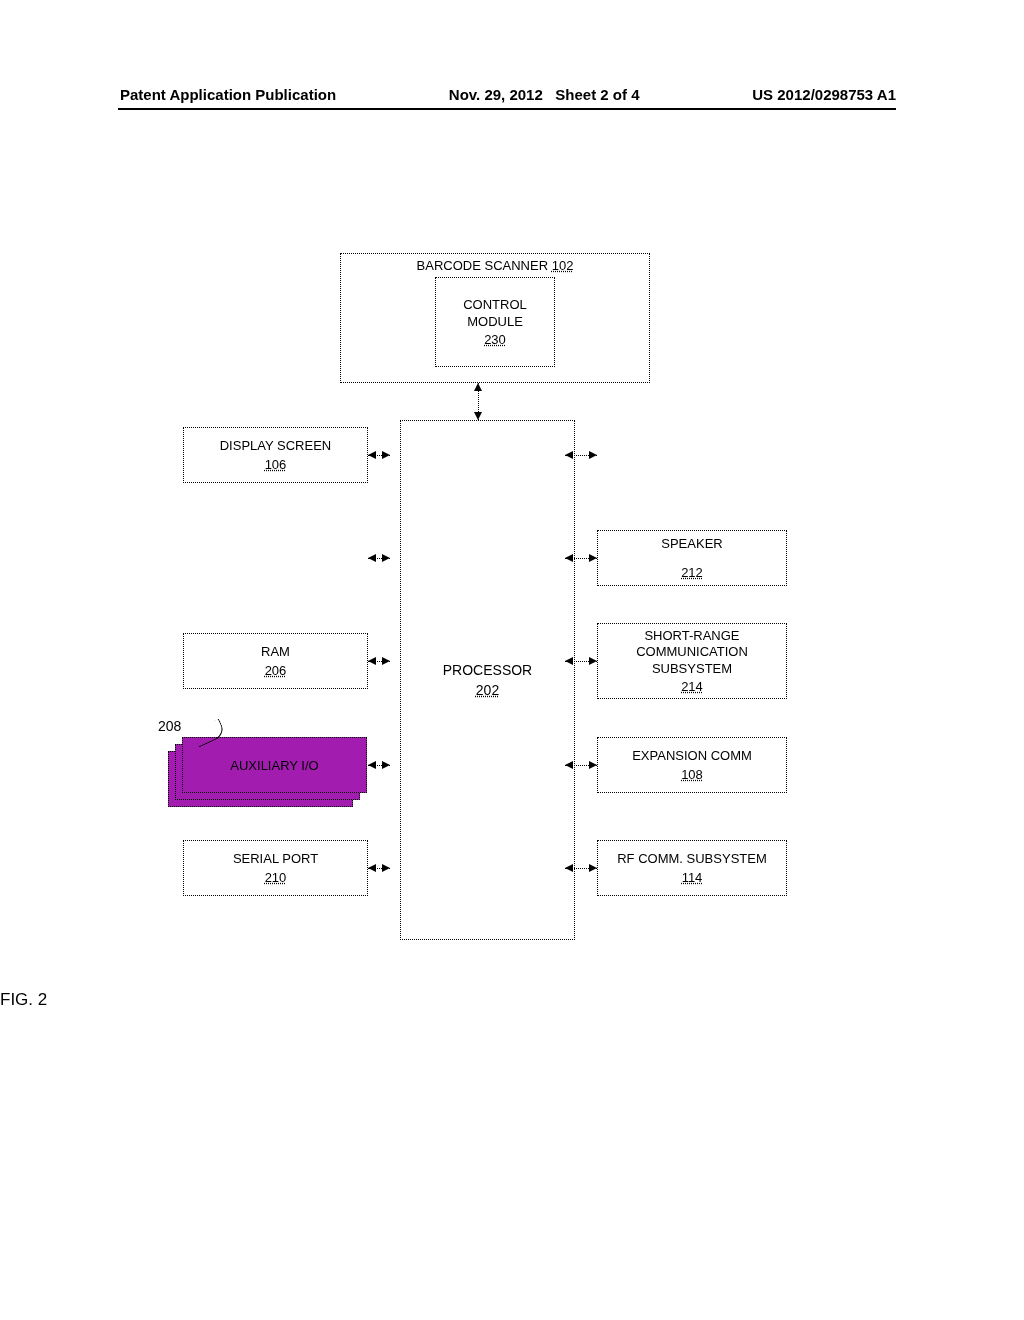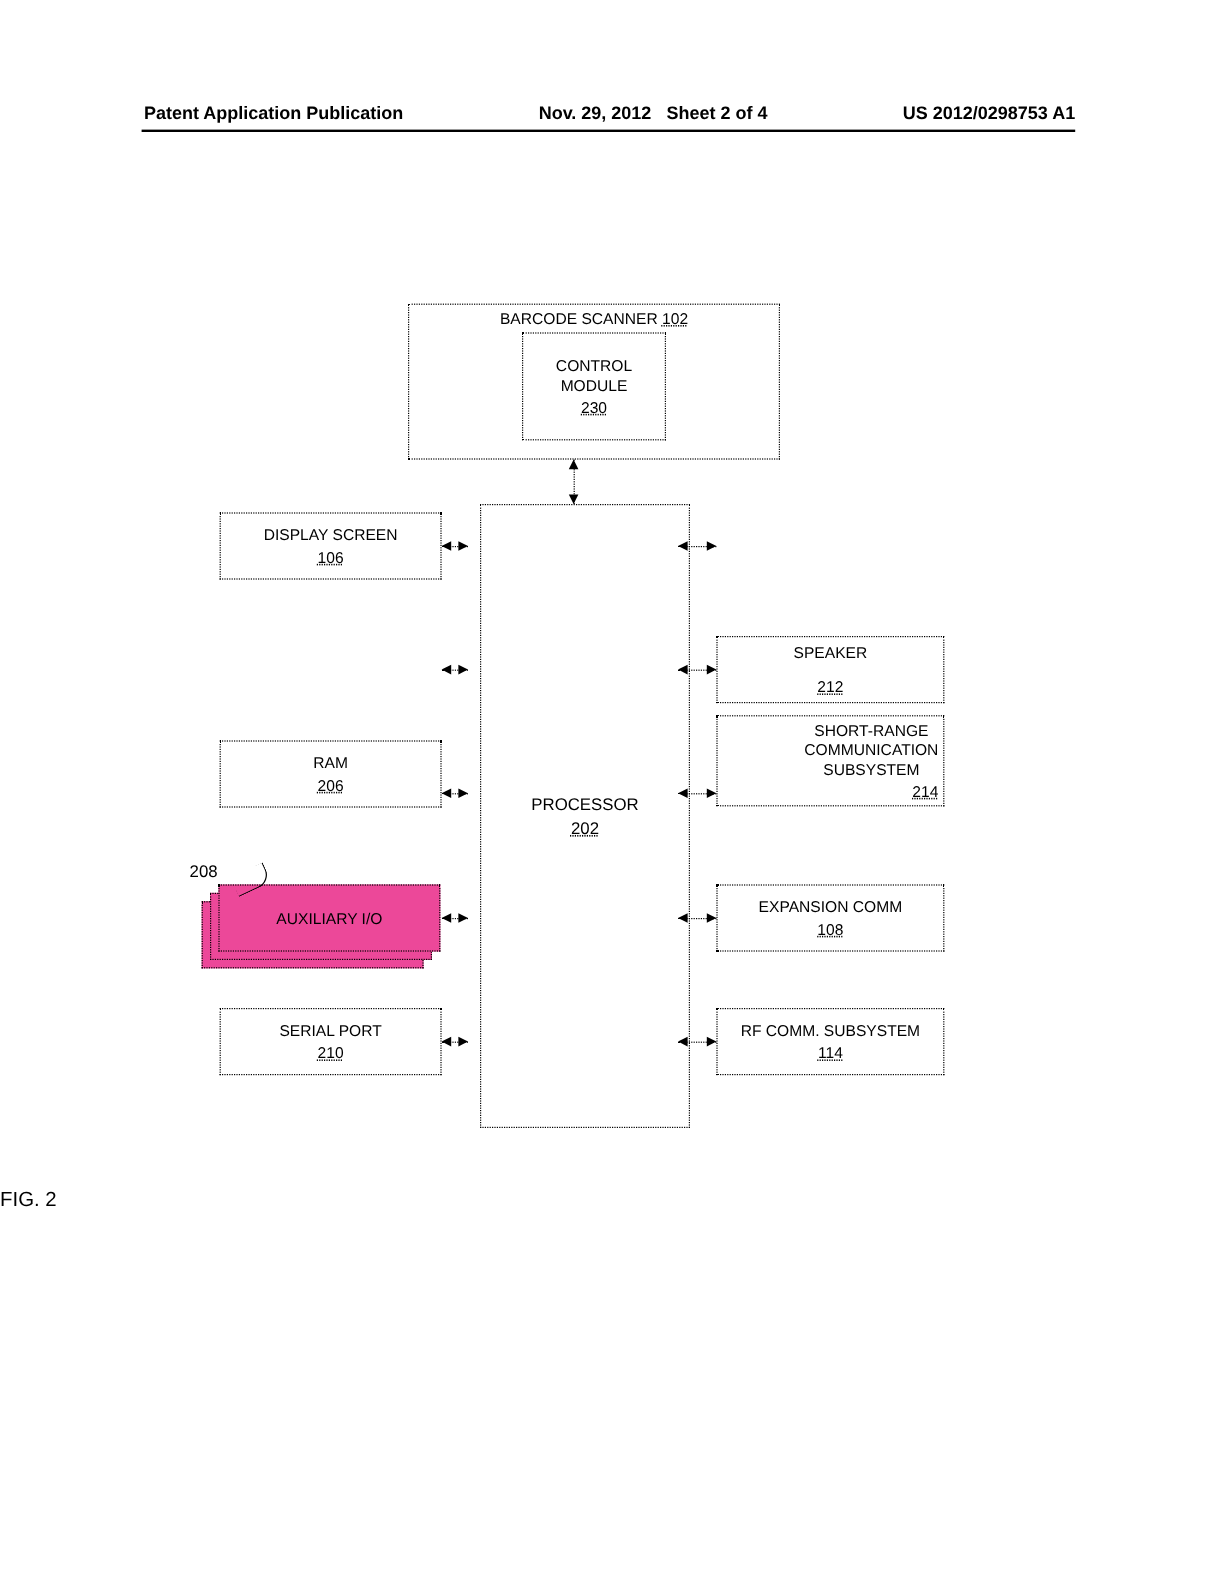--- a/index.html
+++ b/index.html
@@ -81,21 +81,21 @@
   
   .aux-stack {
     position: absolute;
     left: 168px; top: 737px;
     width: 200px; height: 70px;
   }
   .aux-stack .layer {
     position: absolute;
     width: 185px; height: 56px;
     border: 1px dotted #000;
-    background: #ec4899;
+    background: #a21caf;
   }
   .aux-stack .layer:nth-child(1) { left: 0px;  top: 14px; }
   .aux-stack .layer:nth-child(2) { left: 7px;  top: 7px;  }
   .aux-stack .layer:nth-child(3) { left: 14px; top: 0px; display:flex;flex-direction:column;justify-content:center;align-items:center;font-size:13px;}
 
   
   .hline {
     position: absolute;
     border-top: 1px dotted #000;
     height: 0;
@@ -175,21 +175,21 @@
 
   <div class="box processor">
     <div class="label">PROCESSOR</div>
     <div class="ref">202</div>
   </div>
 
   <div class="box L" style="left:183px; top:427px; height:56px;justify-content:center;">
     <div class="label">DISPLAY SCREEN</div>
     <div class="ref">106</div>
   </div>
-  <div class="box L" style="left:183px; top:617px; height:56px;">
+  <div class="box L" style="left:183px; top:633px; height:56px;">
     <div class="label">RAM</div>
     <div class="ref">206</div>
   </div>
 
   <div class="aux-stack">
     <div class="layer"></div>
     <div class="layer"></div>
     <div class="layer">
       <div class="label">AUXILIARY I/O</div>
     </div>
@@ -197,21 +197,21 @@
 
   <div class="box L" style="left:183px; top:840px; height:56px;">
     <div class="label">SERIAL PORT</div>
     <div class="ref">210</div>
   </div>
 
   <div class="box R" style="left:597px; top:530px; height:56px;gap:11px;">
     <div class="label">SPEAKER</div>
     <div class="ref">212</div>
   </div>
-  <div class="box R" style="left:597px; top:596px; height:76px;align-items:flex-end;">
+  <div class="box R" style="left:597px; top:623px; height:76px;">
     <div class="label" style="white-space:pre-line">SHORT-RANGE
 COMMUNICATION
 SUBSYSTEM</div>
     <div class="ref">214</div>
   </div>
   <div class="box R" style="left:597px; top:737px; height:56px;">
     <div class="label">EXPANSION COMM</div>
     <div class="ref">108</div>
   </div>
   <div class="box R" style="left:597px; top:840px; height:56px;">

